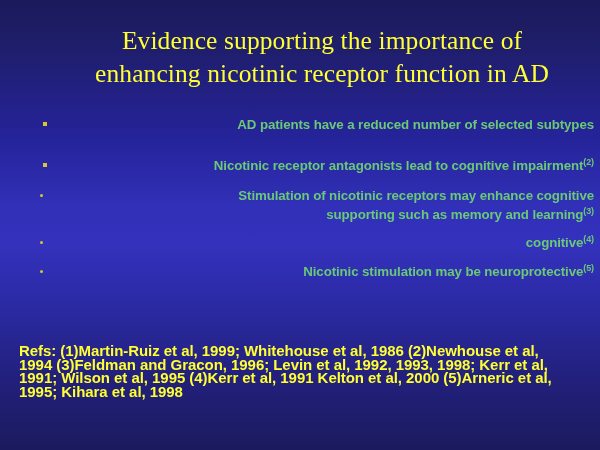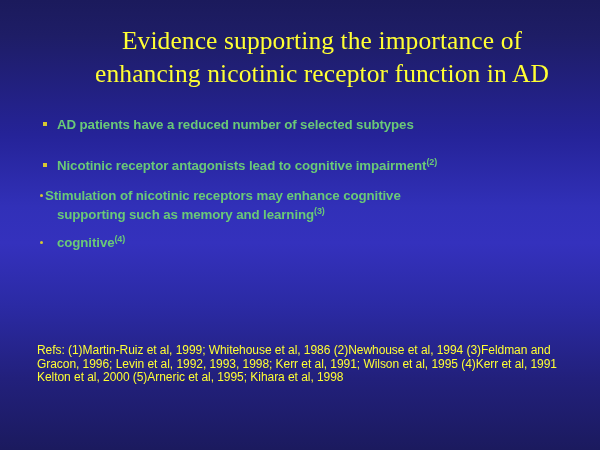--- a/index.html
+++ b/index.html
@@ -47,20 +47,21 @@
     display: block;
     white-space: nowrap;
   }
 
   
   #bullets {
     position: absolute;
     left: 34px;
     top: 116px;
     width: 560px;
+    text-align: right;
   }
   .bullet {
     position: relative;
     color: #6ac977;
     font-weight: bold;
     font-size: 13.3px;
     line-height: 18.5px;
     letter-spacing: -0.1px;
   }
   .bullet .btext {
@@ -113,26 +114,26 @@
   }
 
   .sp-1 { height: 22px; }
   .sp-2 { height: 12px; }
   .sp-3 { height: 10px; }
   .sp-4 { height: 10px; }
 
   
   #refs {
     position: absolute;
-    left: 37px;
+    left: 19px;
     top: 344px;
     width: 540px;
     color: #ffff33;
-    font-weight: normal;
-    font-size: 12px;
+    font-weight: bold;
+    font-size: 15px;
     line-height: 13.5px;
     letter-spacing: -0.05px;
   }
 </style>
 </head>
 <body>
 
 <div id="slide">
 
   <div id="title-block">
@@ -164,18 +165,22 @@
 
     <div class="sp-3"></div>
 
     <div class="bullet dot">
       <span class="marker"></span>
       <span class="cont"><span>cognitive</span><span class="sup">(4)</span></span>
     </div>
 
     <div class="sp-4"></div>
 
+    <div class="bullet dot">
+      <span class="marker"></span>
+      <span class="btext"><span>Nicotinic stimulation may be neuroprotective</span><span class="sup">(5)</span></span>
+    </div>
 
   </div>
 
   <div id="refs">Refs: (1)Martin-Ruiz et al, 1999; Whitehouse et al, 1986 (2)Newhouse et al, 1994 (3)Feldman and Gracon, 1996; Levin et al, 1992, 1993, 1998; Kerr et al, 1991; Wilson et al, 1995 (4)Kerr et al, 1991 Kelton et al, 2000 (5)Arneric et al, 1995; Kihara et al, 1998</div>
 
 </div>
 
 </body></html>

